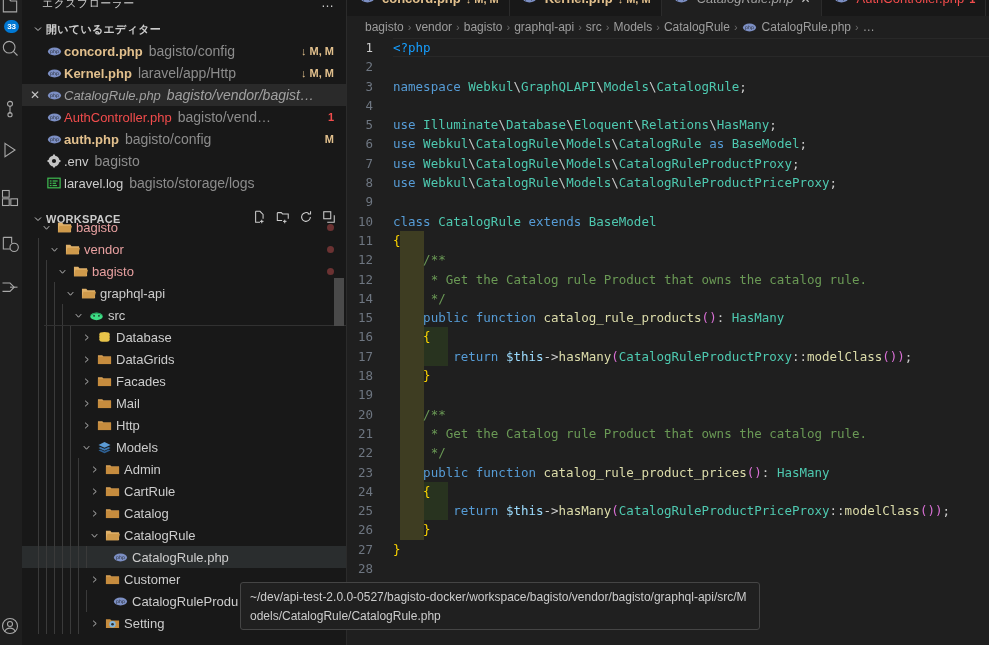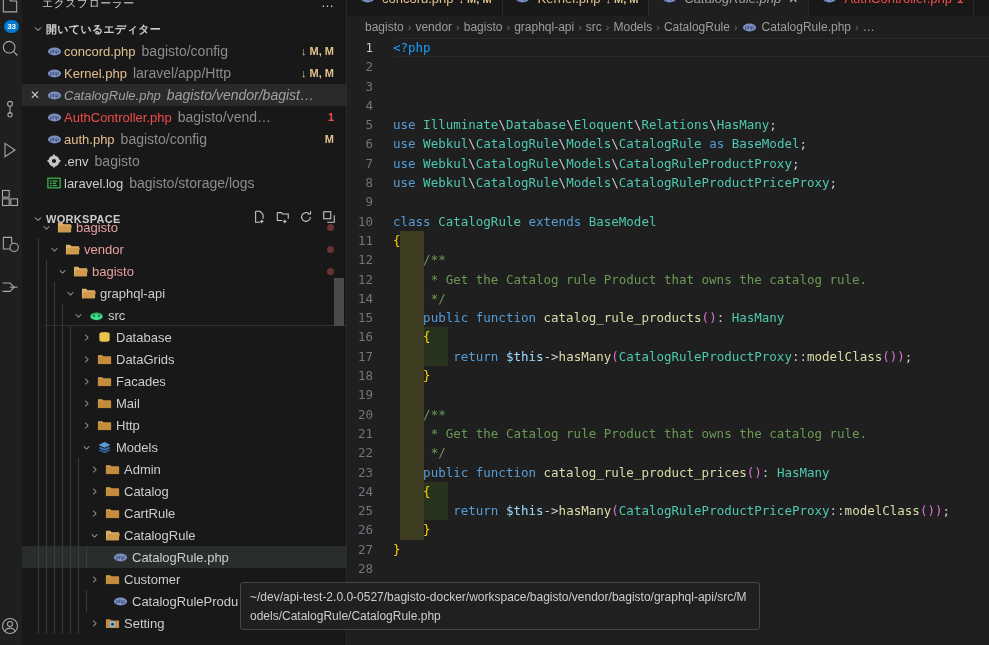--- a/index.html
+++ b/index.html
@@ -64,21 +64,21 @@
     display: flex; align-items: center; justify-content: center;
   }
   .oe-spacer { width: 18px; margin-left: -18px; }
   .ficon { width: 20px; display: inline-flex; align-items: center; justify-content: center; flex: 0 0 20px; }
   .oe-name { margin-right: 6px; }
   .oe-desc { font-size: 14px; color: #8c8c8c; overflow: hidden; }
   .oe-badge {
     margin-left: auto; padding-right: 12px; font-size: 11px; font-weight: bold;
     color: #e2c08d; white-space: nowrap;
   }
-  .modified { color: #e2c08d; }
+  .modified { color: #e2c08d; font-weight: bold; }
   .error { color: #f14c4c; }
   .plain { color: #cccccc; }
   .italicd { font-style: italic; color: #a0a0a0; }
 
   
   #workspace-header {
     position: absolute; top: 208px; left: 0; right: 0; height: 22px;
     display: flex; 
   }
   #workspace-actions { margin-left: auto; display: flex; gap: 5px; padding-right: 8px; }
@@ -638,42 +638,42 @@
               <svg width="11" height="11" viewBox="0 0 16 16">
                 <polyline points="6,4 10.5,8 6,12"></polyline>
               </svg>
             </span>
             <span class="ficon">
               <svg width="15" height="15" viewBox="0 0 16 16">
                 <path d="M1 3.5h4.6l1.3 1.4H15v8H1z" fill="#d9a45b"></path>
                 <path d="M1 4.9h14v8H1z" fill="#c68c3e"></path>
               </svg>
             </span>
-            <span class="label">Catalog</span>
+            <span class="label">CartRule</span>
           </div>
           <div class="tr">
             <div class="guide" style="left: 16px;"></div>
             <div class="guide" style="left: 24px;"></div>
             <div class="guide" style="left: 32px;"></div>
             <div class="guide" style="left: 40px;"></div>
             <div class="guide" style="left: 48px;"></div>
             <div class="guide" style="left: 56px;"></div>
             <span style="flex: 0 0 64px;"></span>
             <span class="twisty">
               <svg width="11" height="11" viewBox="0 0 16 16">
                 <polyline points="6,4 10.5,8 6,12"></polyline>
               </svg>
             </span>
             <span class="ficon">
               <svg width="15" height="15" viewBox="0 0 16 16">
                 <path d="M1 3.5h4.6l1.3 1.4H15v8H1z" fill="#d9a45b"></path>
                 <path d="M1 4.9h14v8H1z" fill="#c68c3e"></path>
               </svg>
             </span>
-            <span class="label">CartRule</span>
+            <span class="label">Catalog</span>
           </div>
           <div class="tr">
             <div class="guide" style="left: 16px;"></div>
             <div class="guide" style="left: 24px;"></div>
             <div class="guide" style="left: 32px;"></div>
             <div class="guide" style="left: 40px;"></div>
             <div class="guide" style="left: 48px;"></div>
             <div class="guide" style="left: 56px;"></div>
             <span style="flex: 0 0 64px;"></span>
             <span class="twisty">
@@ -865,20 +865,21 @@
           <span class="ln">1</span>
           <div class="cur-underline"></div>
           <span class="src"><span class="blu">&lt;?php</span></span>
         </div>
         <div class="cl">
           <span class="ln">2</span>
           <span class="src"></span>
         </div>
         <div class="cl">
           <span class="ln">3</span>
+          <span class="src"><span class="kw">namespace</span> <span class="typ">Webkul</span><span class="pun">\</span><span class="typ">GraphQLAPI</span><span class="pun">\</span><span class="typ">Models</span><span class="pun">\</span><span class="typ">CatalogRule</span><span class="pun">;</span></span>
         </div>
         <div class="cl">
           <span class="ln">4</span>
           <span class="src"></span>
         </div>
         <div class="cl">
           <span class="ln">5</span>
           <span class="src"><span class="kw">use</span> <span class="typ">Illuminate</span><span class="pun">\</span><span class="typ">Database</span><span class="pun">\</span><span class="typ">Eloquent</span><span class="pun">\</span><span class="typ">Relations</span><span class="pun">\</span><span class="typ">HasMany</span><span class="pun">;</span></span>
         </div>
         <div class="cl">

